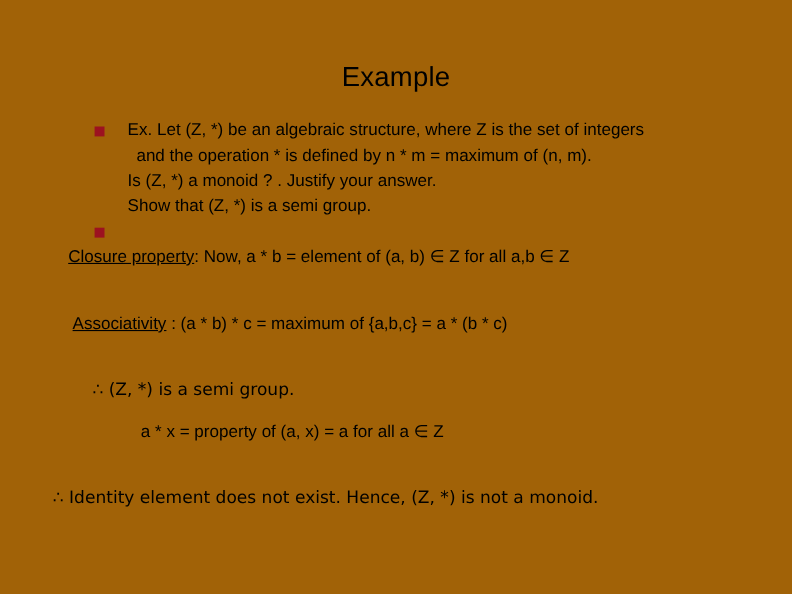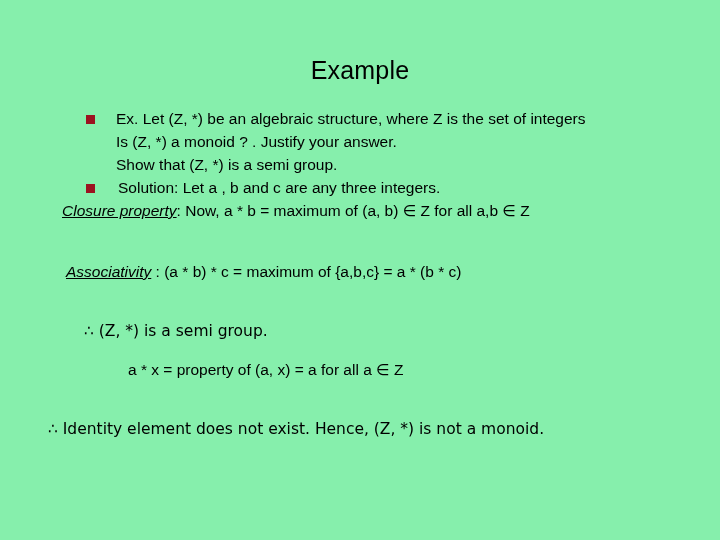--- a/index.html
+++ b/index.html
@@ -15,21 +15,21 @@
     color: #000000;
     overflow: hidden;
     position: relative;
   }
 
   .slide {
     position: absolute;
     inset: 0;
     width: 720px;
     height: 540px;
-    background: #86efac;
+    background: #a16207;
   }
 
   
   .slide-title {
     position: absolute;
     top: 55px;
     left: 0;
     width: 720px;
     text-align: center;
     font-size: 25px;
@@ -68,21 +68,21 @@
     height: 9px;
     background: #9C1220;
     display: inline-block;
   }
 
   .txt {
     position: absolute;
     top: 0;
   }
 
-  .u { text-decoration: underline; font-style: italic; }
+  .u { text-decoration: underline; }
 
   .spacer-sm { height: 10px; }
   .spacer-md { height: 24px; }
   .spacer-lg { height: 28px; }
 
   .sym { font-family: "DejaVu Sans", sans-serif; margin-top: 36px; }
 </style>
 </head>
 <body>
 
@@ -90,37 +90,39 @@
 
   <div class="slide-title">Example</div>
 
   <div class="body-block">
 
     <div class="line tall">
       <span class="bullet"></span>
       <span class="txt" style="left:116px;">Ex. Let (Z, *) be an algebraic structure, where Z is the set of integers</span>
     </div>
 
+    <div class="line tall">
+      <span class="txt" style="left:124px;">and  the operation * is  defined by     n * m  =  maximum of (n, m).</span>
+    </div>
 
     <div class="line tall">
       <span class="txt" style="left:116px;">Is (Z, *) a monoid ? .  Justify your answer.</span>
     </div>
 
     <div class="line tall">
       <span class="txt" style="left:116px;">Show that (Z, *) is a semi group.</span>
     </div>
 
     <div class="line tall">
       <span class="bullet"></span>
-      <span class="txt" style="left:118px;">Solution:  Let a , b  and c  are any three integers.</span>
     </div>
 
     <div class="line tall">
       <span class="txt" style="left:62px;">
-        <span class="u">Closure property</span><span>:  Now,  a * b =  maximum of (a, b) ∈ Z    for all a,b ∈ Z</span>
+        <span class="u">Closure property</span><span>:  Now,  a * b =  element of (a, b) ∈ Z    for all a,b ∈ Z</span>
       </span>
     </div>
 
     <div class="spacer-lg"></div>
     <div class="spacer-sm"></div>
 
     <div class="line tall">
       <span class="txt" style="left:66px;">
         <span class="u">Associativity</span><span> : (a * b) * c  =  maximum of {a,b,c} =  a * (b * c)</span>
       </span>

